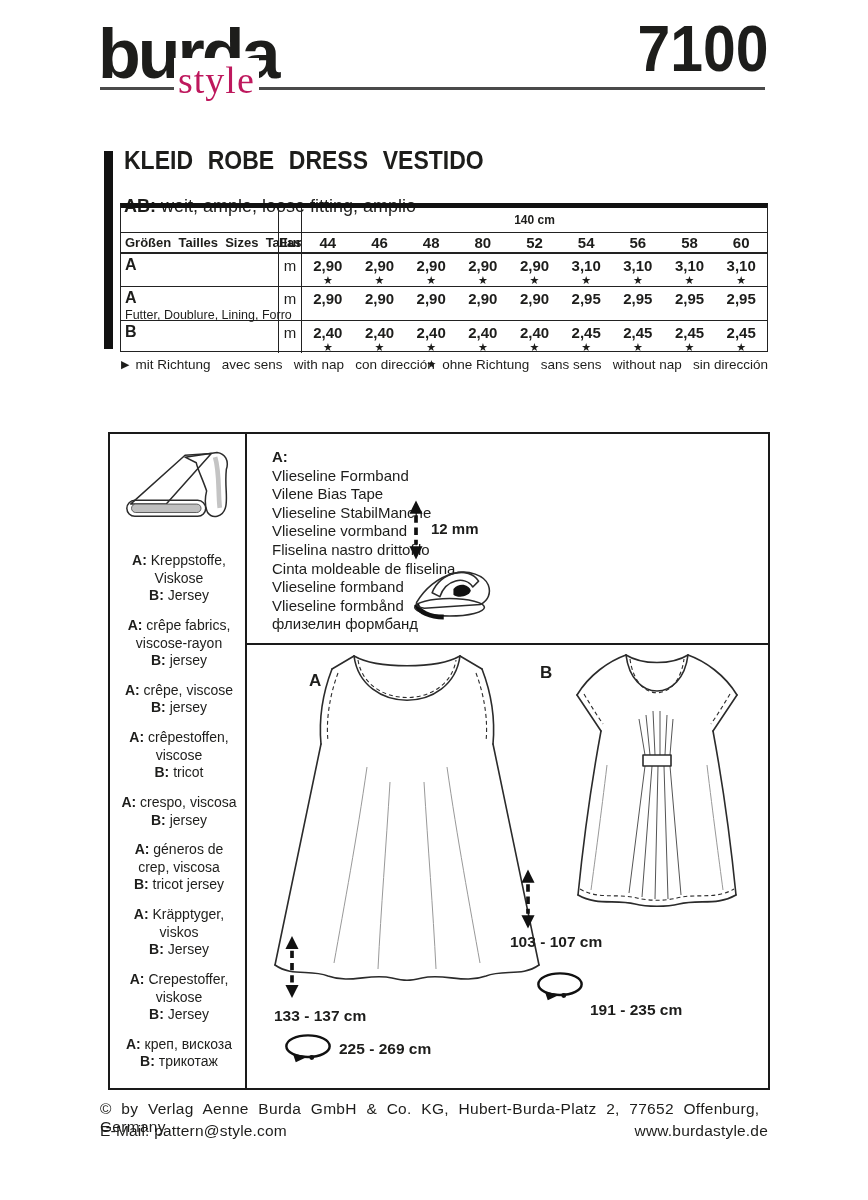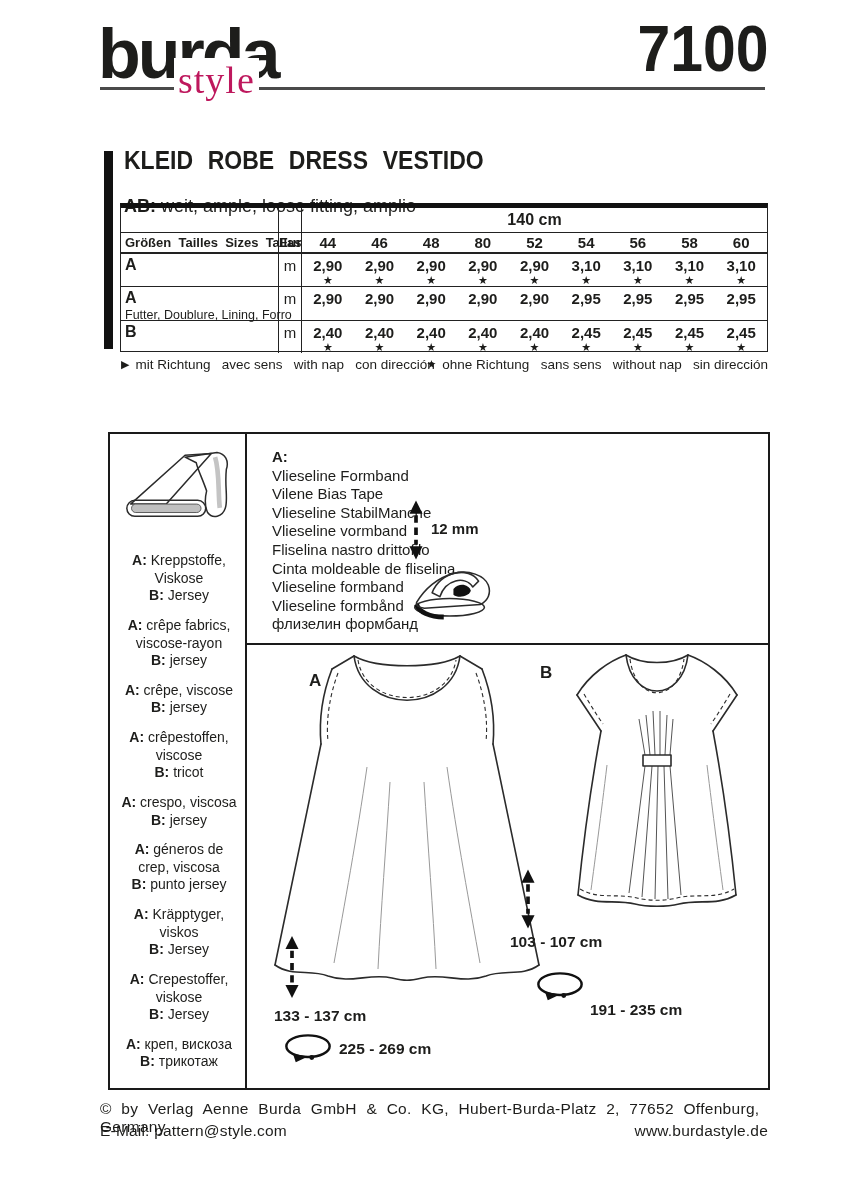--- a/index.html
+++ b/index.html
@@ -31,21 +31,21 @@
             border-left:1.5px solid #222; border-right:1.5px solid #222; border-bottom:1.5px solid #222;
             box-sizing:border-box; }
   .trow { display:grid; grid-template-columns:158px 23px repeat(9,1fr); box-sizing:border-box; }
   .trow > div { box-sizing:border-box; }
   .cL { border-right:1.5px solid #222; }
   .r1 { height:25px; border-bottom:1.5px solid #222; }
   .r2 { height:21px; border-bottom:2px solid #222; }
   .rA { height:33px; border-bottom:1.5px solid #222; }
   .rL { height:34px; border-bottom:1.5px solid #222; }
   .rB { height:30px; }
-  .w140 { grid-column:3 / span 9; text-align:center; font-weight:bold; font-size:16px; line-height:24px; }
+  .w140 { grid-column:3 / span 9; text-align:center; font-weight:bold; font-size:12px; line-height:24px; }
   .sizes-label { font-weight:bold; font-size:13px; line-height:20px; padding-left:4px; }
   .eur { font-weight:bold; font-size:13.5px; line-height:20px; text-align:center; }
   .size-cell { font-weight:bold; font-size:15px; line-height:20px; text-align:center; }
   .row-label { padding-left:4px; }
   .row-label .big { font-weight:bold; font-size:16px; line-height:17px; display:block; padding-top:2px; }
   .row-label .sub { font-size:12.5px; line-height:13px; display:block; padding-top:3px; white-space:nowrap; }
   .mcell { text-align:center; font-size:15px; padding-top:3px; }
   .vcell { text-align:center; }
   .vcell .num { font-weight:bold; font-size:15px; padding-top:3px; }
   .vcell .star { font-size:11px; line-height:12px; }
@@ -329,21 +329,21 @@
             <div><b>B:</b> <span>tricot</span></div>
           </div>
 
           <div class="fabitem">
             <div><b>A:</b> <span>crespo, viscosa</span></div>
             <div><b>B:</b> <span>jersey</span></div>
           </div>
 
           <div class="fabitem">
             <div><b>A:</b> <span>géneros de crep, viscosa</span></div>
-            <div><b>B:</b> <span>punto jersey</span></div>
+            <div><b>B:</b> <span>tricot jersey</span></div>
           </div>
 
           <div class="fabitem">
             <div><b>A:</b> <span>Kräpptyger, viskos</span></div>
             <div><b>B:</b> <span>Jersey</span></div>
           </div>
 
           <div class="fabitem">
             <div><b>A:</b> <span>Crepestoffer, viskose</span></div>
             <div><b>B:</b> <span>Jersey</span></div>

